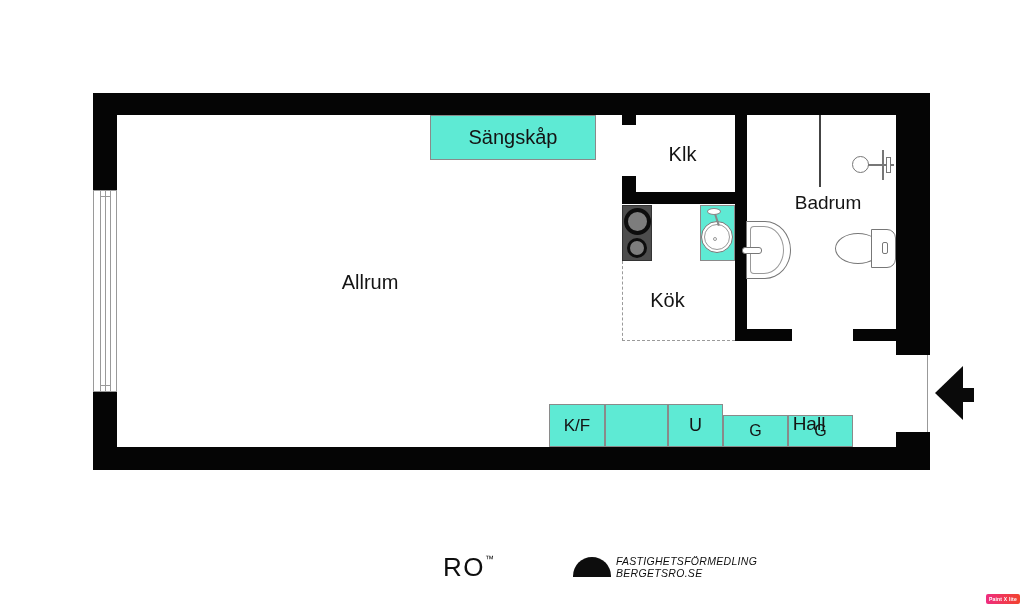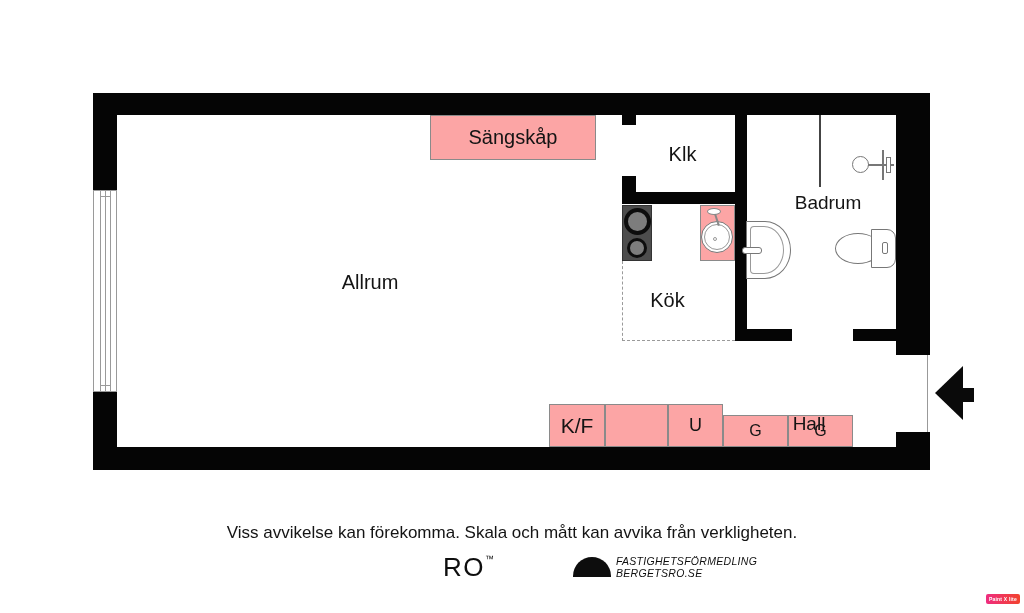--- a/index.html
+++ b/index.html
@@ -4,21 +4,21 @@
 <style>
   html,body{margin:0;padding:0;background:#fff;}
   #canvas{
     position:relative;width:1024px;height:613px;background:#ffffff;overflow:hidden;
     font-family:"Liberation Sans",sans-serif;color:#111;
   }
   .abs{position:absolute;}
   .wall{position:absolute;background:#050505;z-index:2;}
   .thinline{position:absolute;background:#444;z-index:2;}
   .fbox{
-    position:absolute;background:#fca5a5;border:1px solid #8a8a8a;
+    position:absolute;background:#5eead4;border:1px solid #8a8a8a;
     display:flex;align-items:center;justify-content:center;z-index:3;
     box-sizing:border-box;
   }
   .lbl{
     position:absolute;display:flex;align-items:center;justify-content:center;
     color:#141414;z-index:5;white-space:nowrap;
   }
   .outl{border:1.5px solid #777;box-sizing:border-box;background:#fff;}
   .dashed-zone{
     position:absolute;border-left:1.5px dashed #9a9a9a;border-bottom:1.5px dashed #9a9a9a;
@@ -75,21 +75,21 @@
   <div class="thinline" style="left:110px;top:190px;width:1px;height:202px;background:#9a9a9a;z-index:3;"></div>
   <div class="thinline" style="left:100px;top:196px;width:11px;height:1px;background:#9a9a9a;z-index:3;"></div>
   <div class="thinline" style="left:100px;top:385px;width:11px;height:1px;background:#9a9a9a;z-index:3;"></div>
 
   <div class="fbox" style="left:430px;top:115px;width:166px;height:45px;">
     <span class="lbl" style="position:static;font-size:20px;">Sängskåp</span>
   </div>
 
 
   <div class="fbox" style="left:549px;top:404px;width:56px;height:43px;">
-    <span class="lbl" style="position:static;font-size:21px;">K/F</span>
+    <span class="lbl" style="position:static;font-size:17px;">K/F</span>
   </div>
   <div class="fbox" style="left:605px;top:404px;width:63px;height:43px;"></div>
   <div class="fbox" style="left:668px;top:404px;width:55px;height:43px;">
     <span class="lbl" style="position:static;font-size:18px;">U</span>
   </div>
   <div class="fbox" style="left:723px;top:415px;width:65px;height:32px;">
     <span class="lbl" style="position:static;font-size:16px;">G</span>
   </div>
   <div class="fbox" style="left:788px;top:415px;width:65px;height:32px;">
     <span class="lbl" style="position:static;font-size:16px;">G</span>
@@ -123,21 +123,20 @@
 
   <div class="tri-left" style="left:935px;top:366px;"></div>
   <div class="abs" style="left:962px;top:388px;width:12px;height:14px;background:#0a0a0a;z-index:4;"></div>
 
   <div class="lbl" style="left:330px;top:270px;width:80px;height:24px;font-size:20px;">Allrum</div>
   <div class="lbl" style="left:655px;top:140px;width:55px;height:28px;font-size:20px;">Klk</div>
   <div class="lbl" style="left:789px;top:192px;width:78px;height:22px;font-size:19px;">Badrum</div>
   <div class="lbl" style="left:640px;top:288px;width:55px;height:25px;font-size:20px;text-align:right;">Kök</div>
   <div class="lbl" style="left:784px;top:367px;width:50px;height:24px;font-size:19px;margin-top:45px;">Hall</div>
 
-  <div class="lbl" style="left:0;top:522px;width:1024px;height:22px;font-size:17px;">Viss avvikelse kan förekomma. Skala och mått kan avvika från verkligheten.</div>
 
   <div class="brand" style="left:443px;top:552px;font-size:26px;">
     <span>RO</span><span style="font-size:9px;vertical-align:14px;letter-spacing:0;">™</span>
   </div>
 
   <div class="dome" style="left:573px;top:557px;width:38px;height:20px;"></div>
   <div class="agency" style="left:616px;top:555px;">
     <div>FASTIGHETSFÖRMEDLING</div>
     <div>BERGETSRO.SE</div>
   </div>

